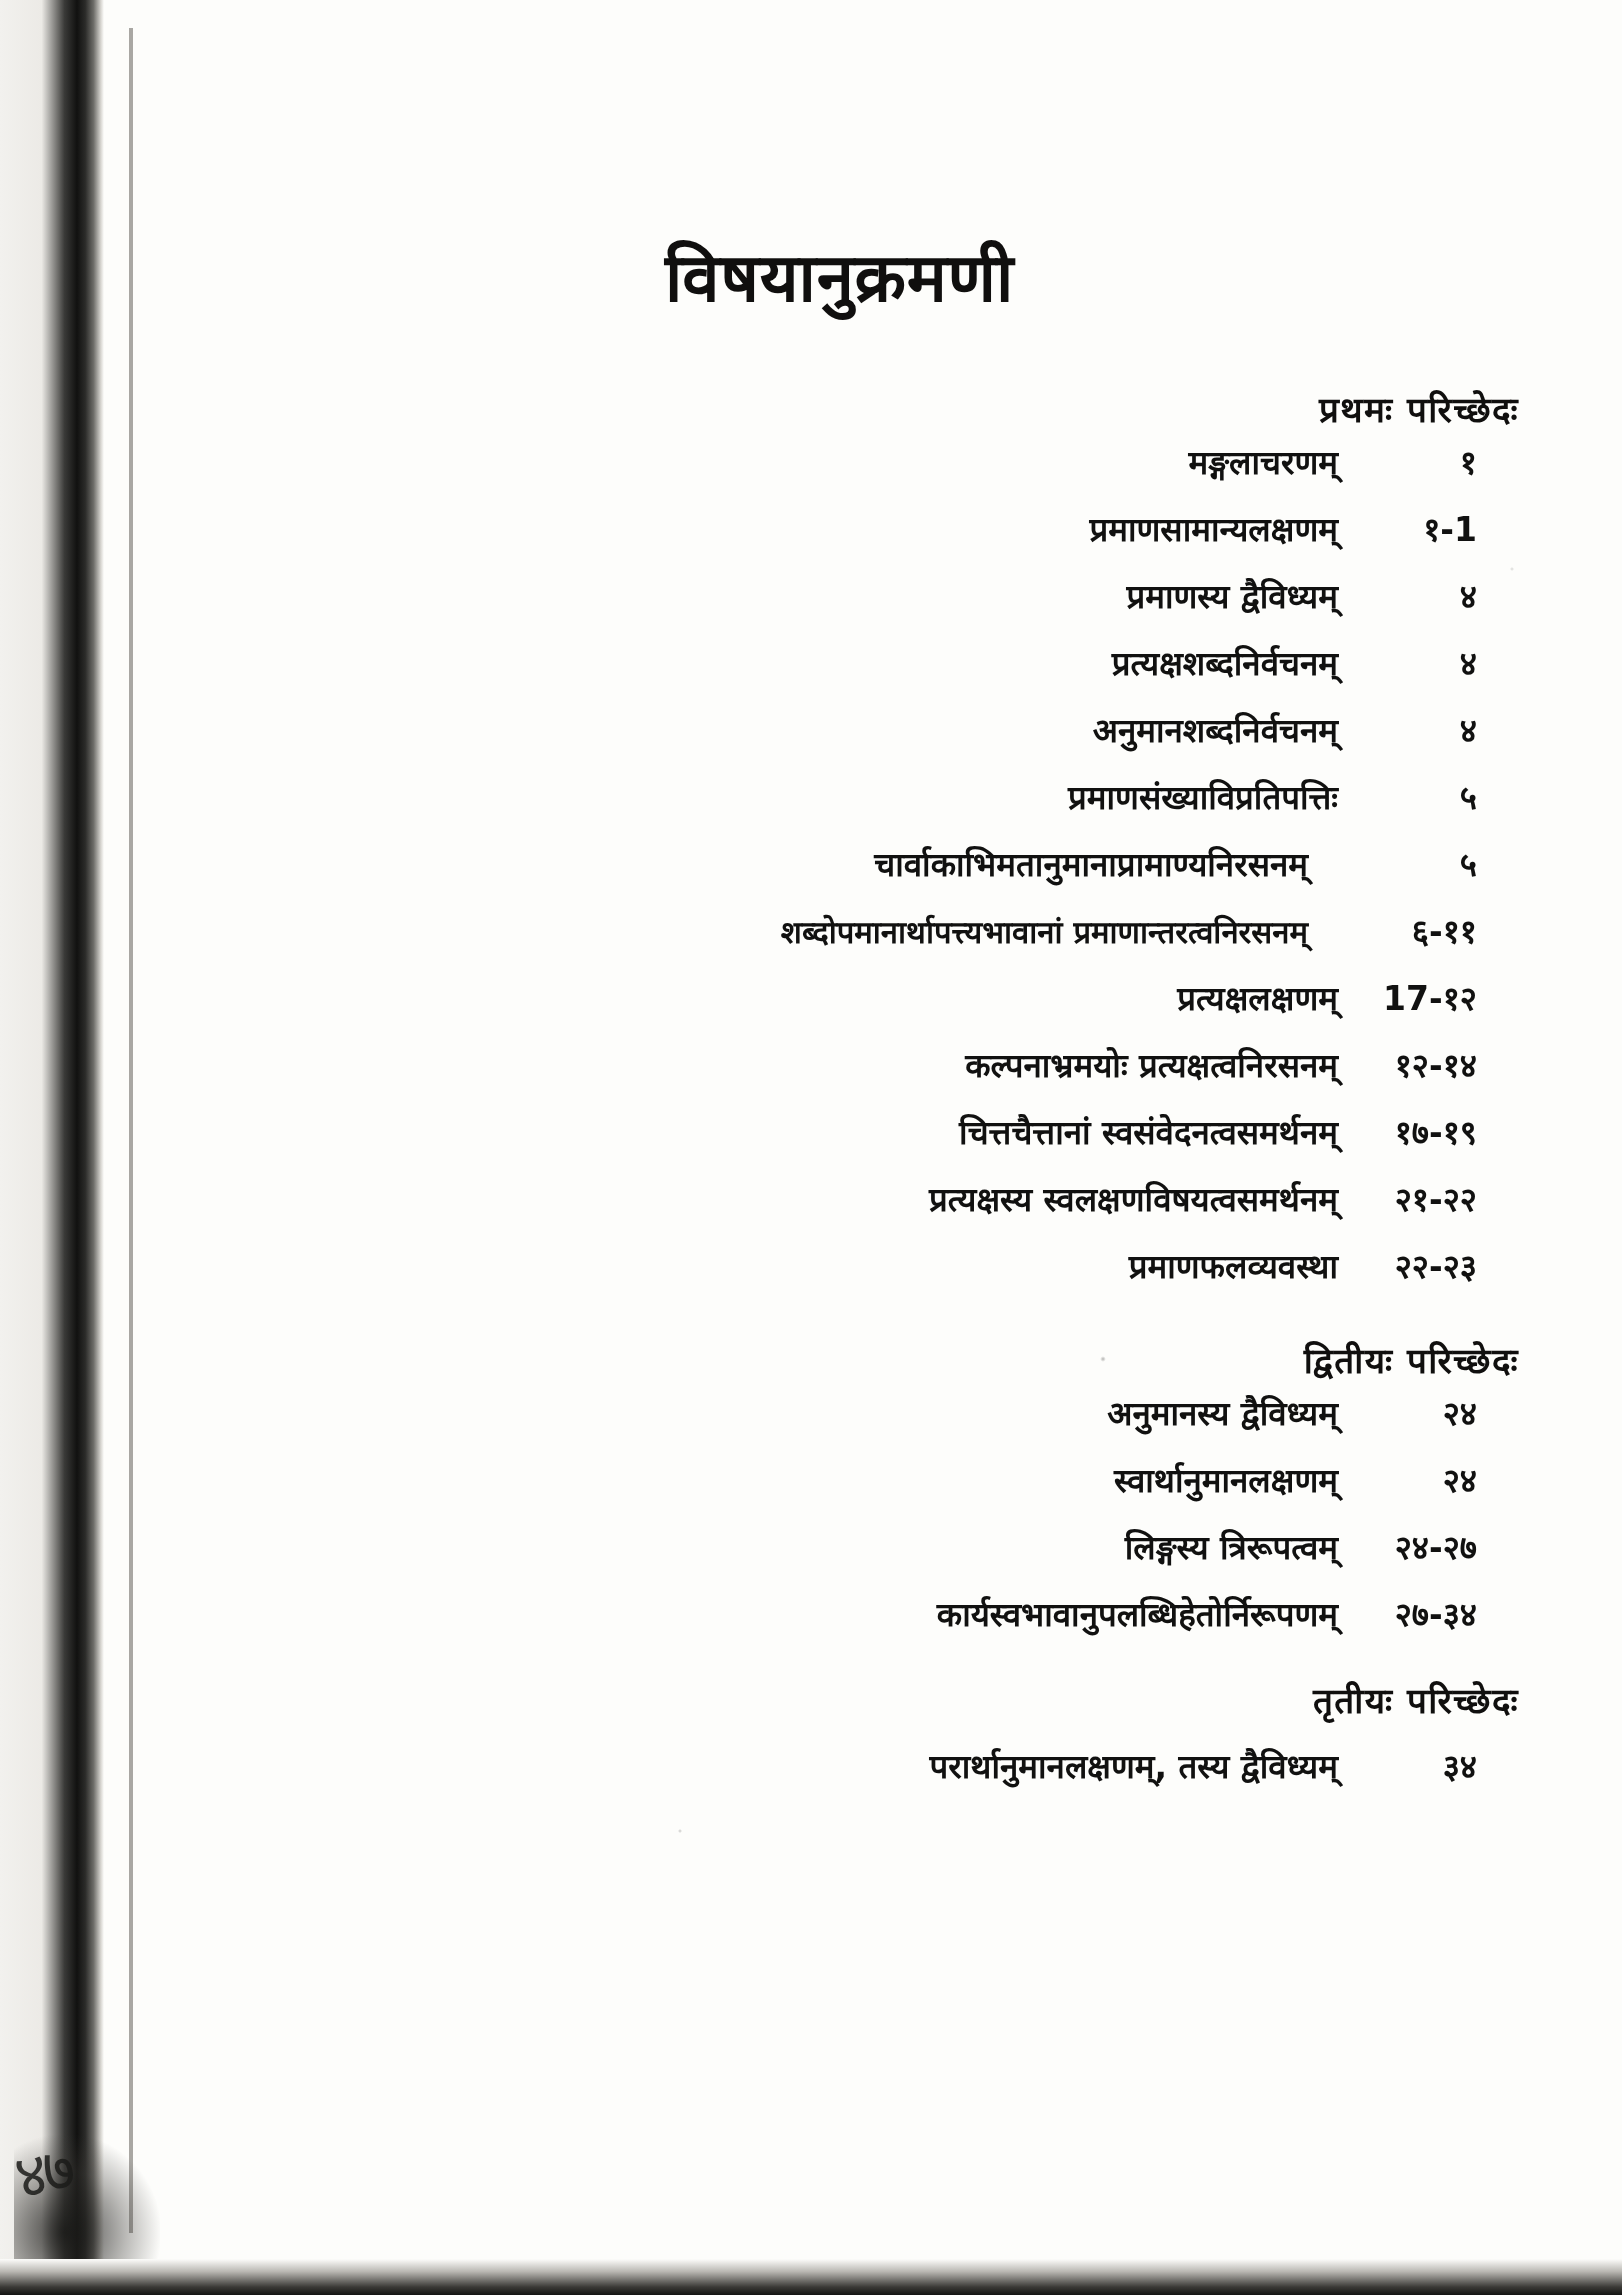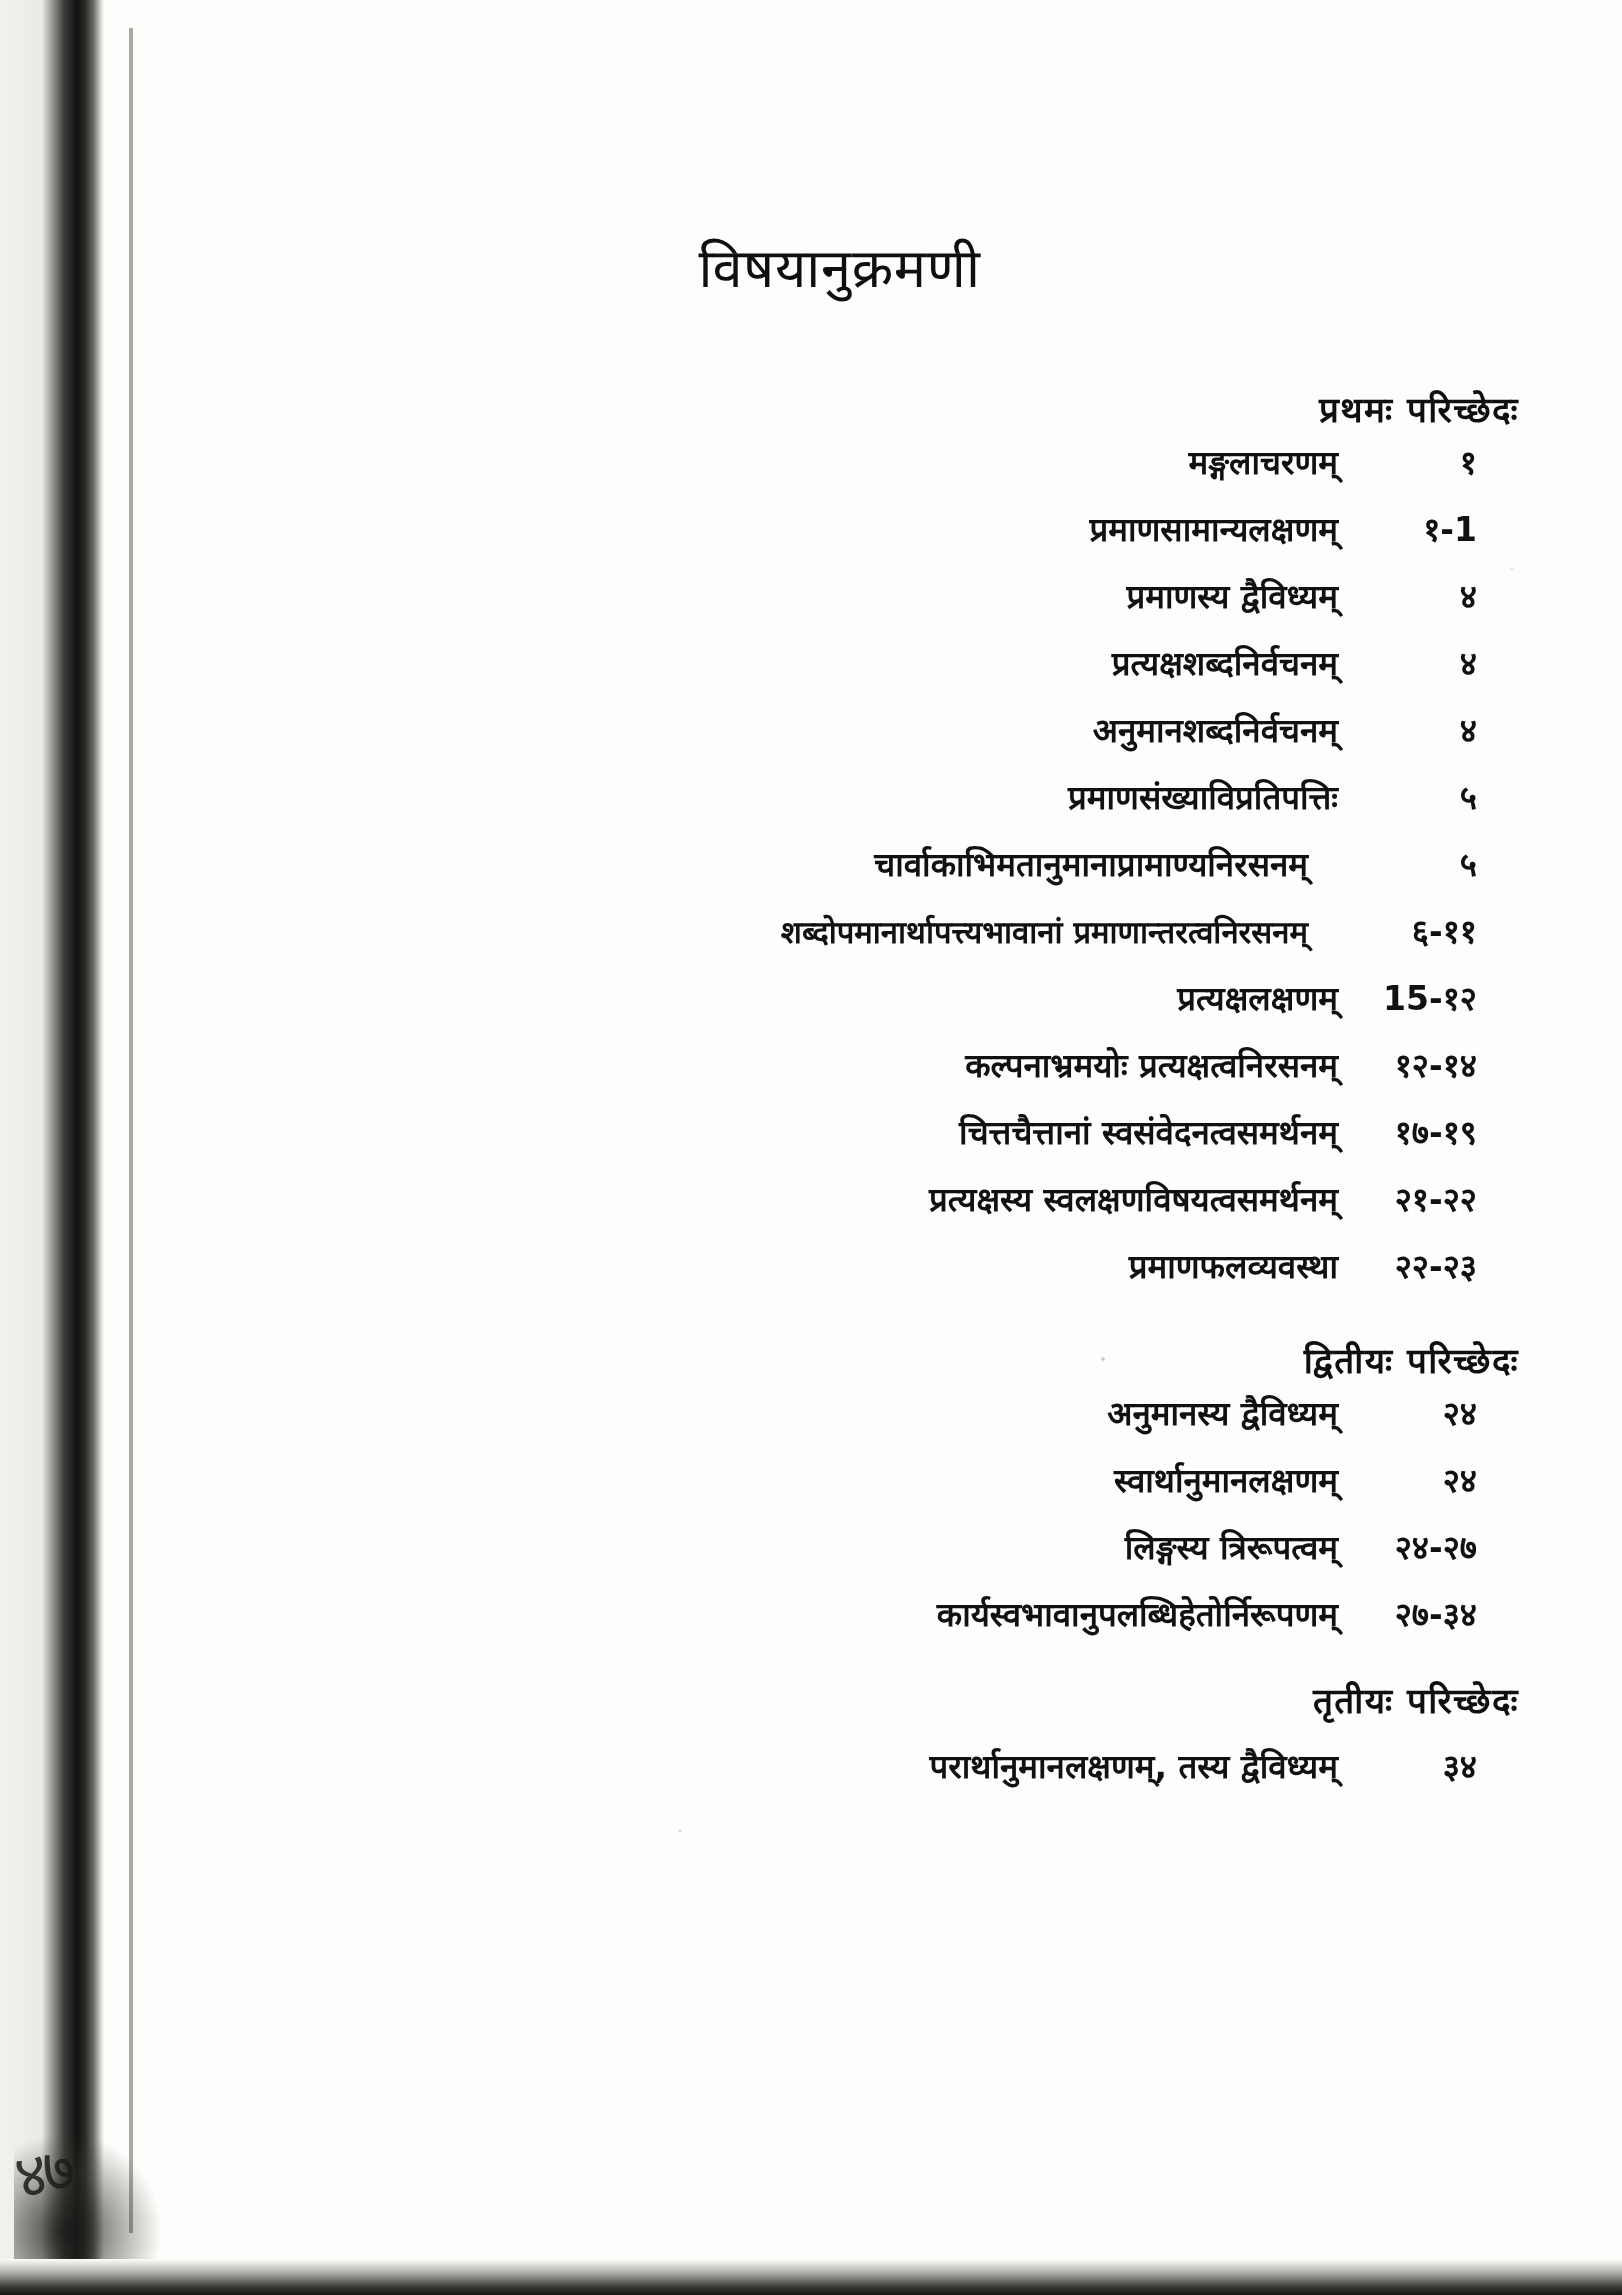--- a/index.html
+++ b/index.html
@@ -89,22 +89,22 @@
     height: 2295px;
   }
 
   .doc-title {
     position: absolute;
     left: 0;
     top: 229px;
     width: 1359px;
     text-align: center;
     font-family: "DejaVu Sans", sans-serif;
-    font-size: 54px;
-    font-weight: 400;
+    font-size: 67px;
+    font-weight: 700;
     color: #100f0e;
     letter-spacing: 0.7px;
   }
   .section-head {
     width: 1359px;
     text-align: right;
     font-family: "DejaVu Sans", sans-serif;
     font-size: 35px;
     font-weight: 700;
     color: #100f0e;
@@ -195,21 +195,21 @@
       <div class="toc-row indent-2">
         <span class="title">चार्वाकाभिमतानुमानाप्रामाण्यनिरसनम्</span>
         <span class="page">५</span>
       </div>
       <div class="toc-row indent-2 long">
         <span class="title">शब्दोपमानार्थापत्त्यभावानां प्रमाणान्तरत्वनिरसनम्</span>
         <span class="page">६-११</span>
       </div>
       <div class="toc-row">
         <span class="title">प्रत्यक्षलक्षणम्</span>
-        <span class="page">15-१२</span>
+        <span class="page">17-१२</span>
       </div>
       <div class="toc-row">
         <span class="title">कल्पनाभ्रमयोः प्रत्यक्षत्वनिरसनम्</span>
         <span class="page">१२-१४</span>
       </div>
       <div class="toc-row">
         <span class="title">चित्तचैत्तानां स्वसंवेदनत्वसमर्थनम्</span>
         <span class="page">१७-१९</span>
       </div>
       <div class="toc-row">

